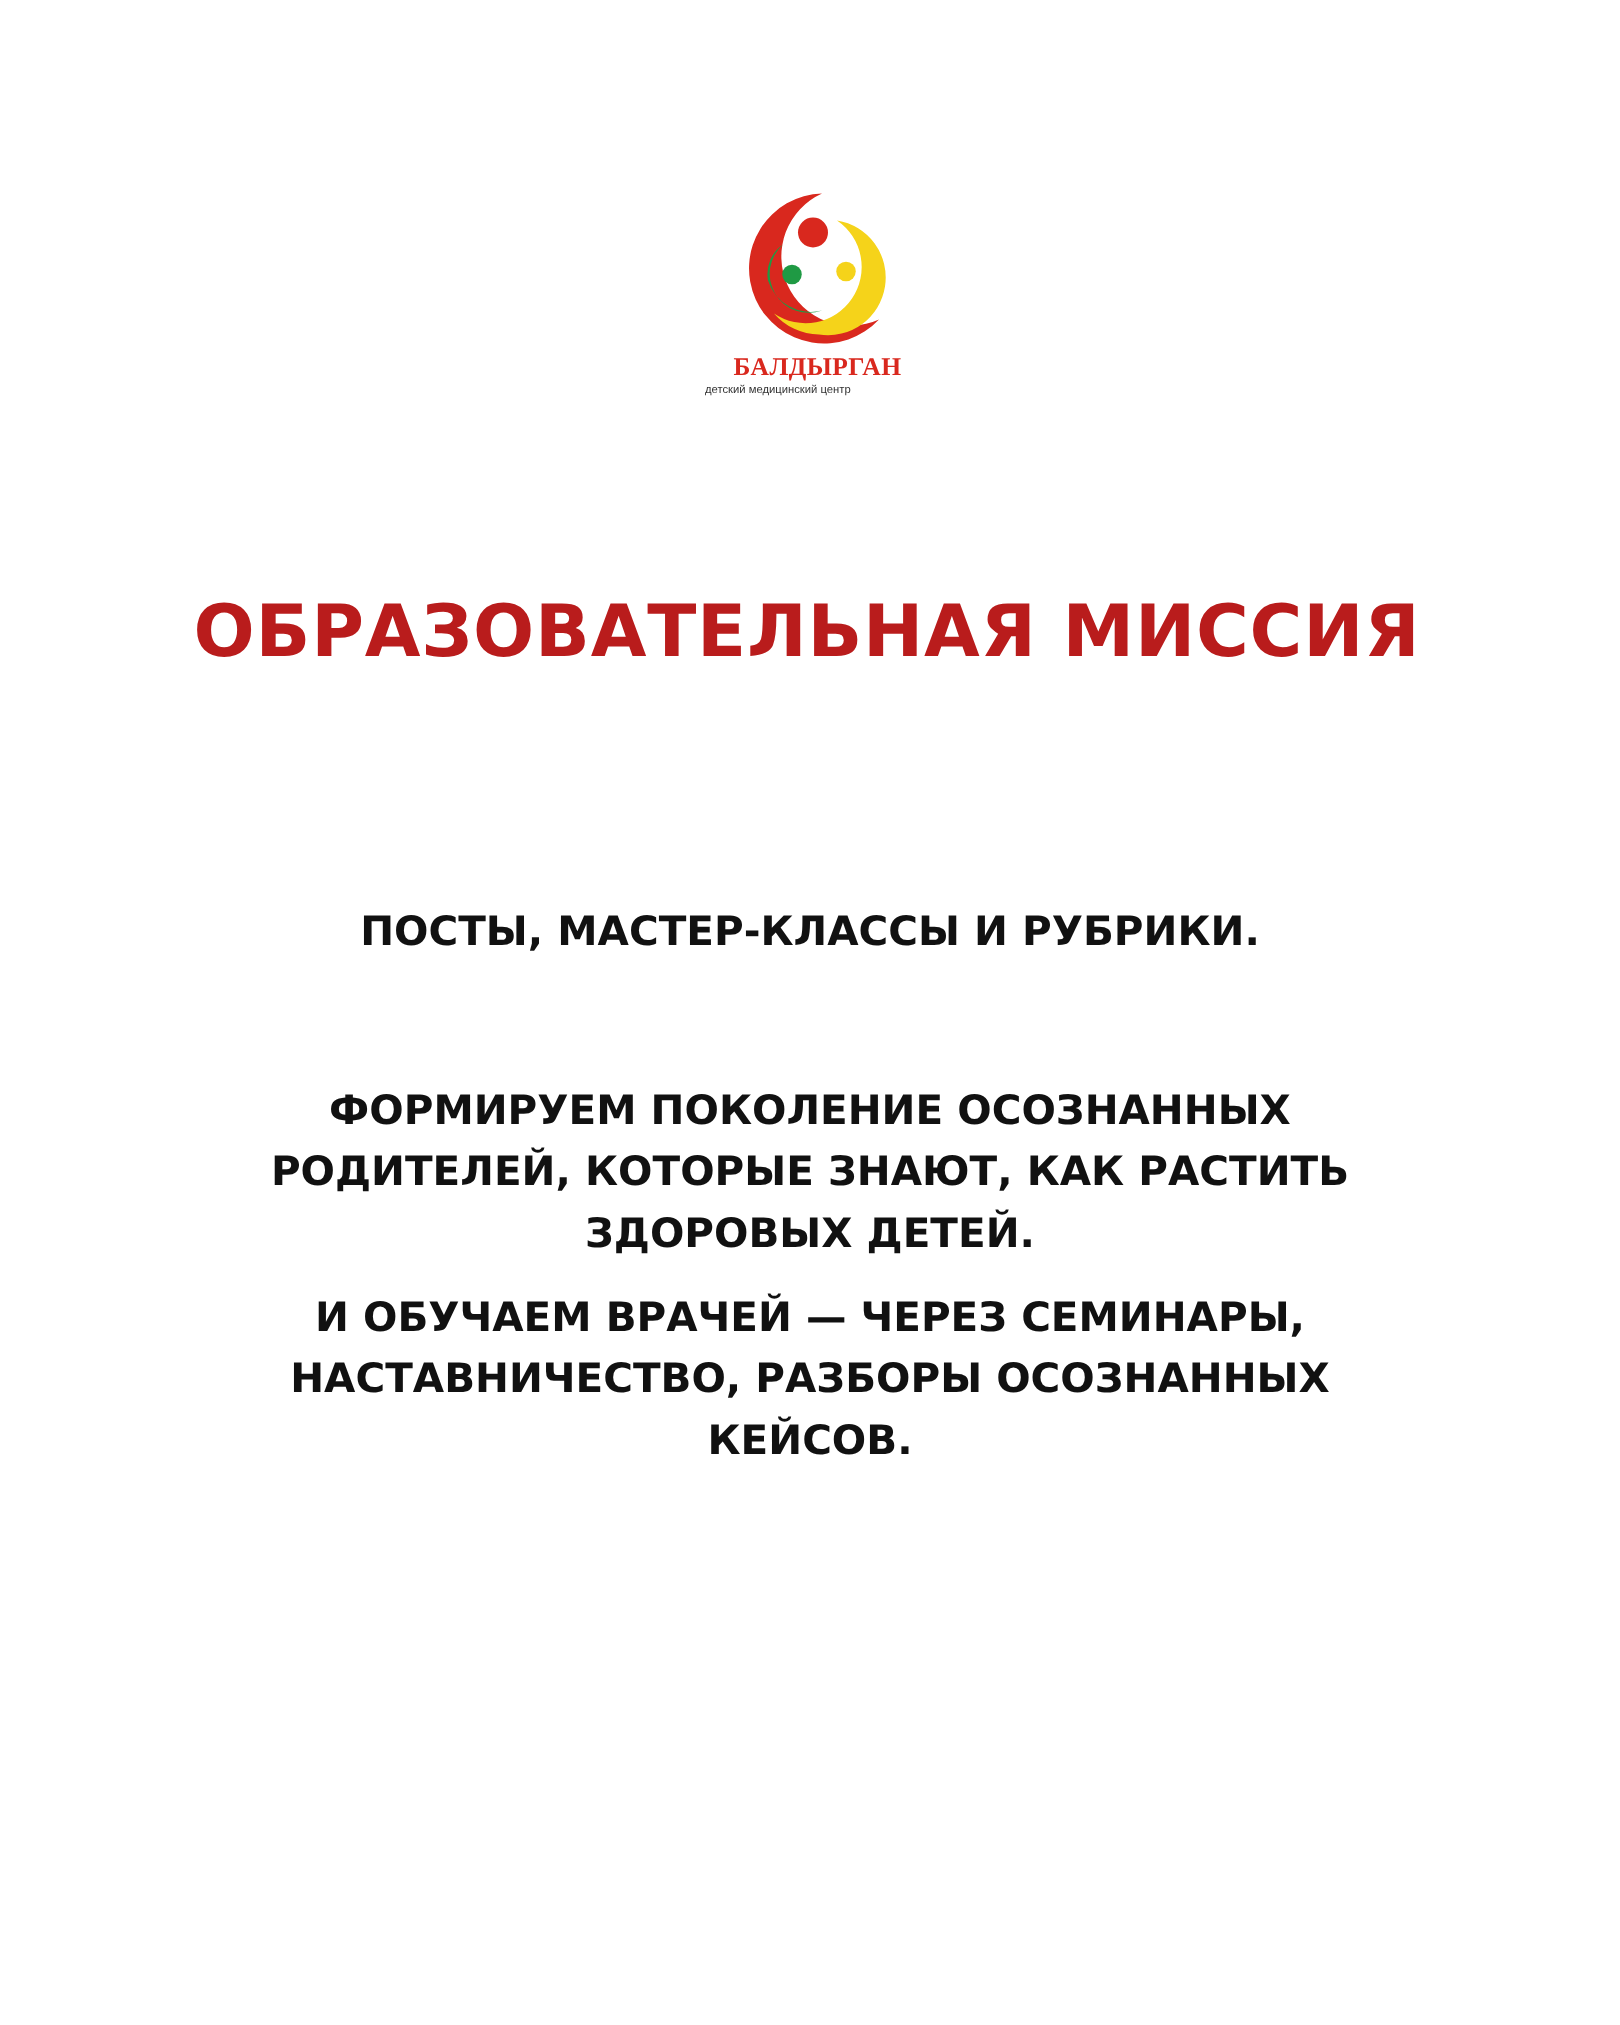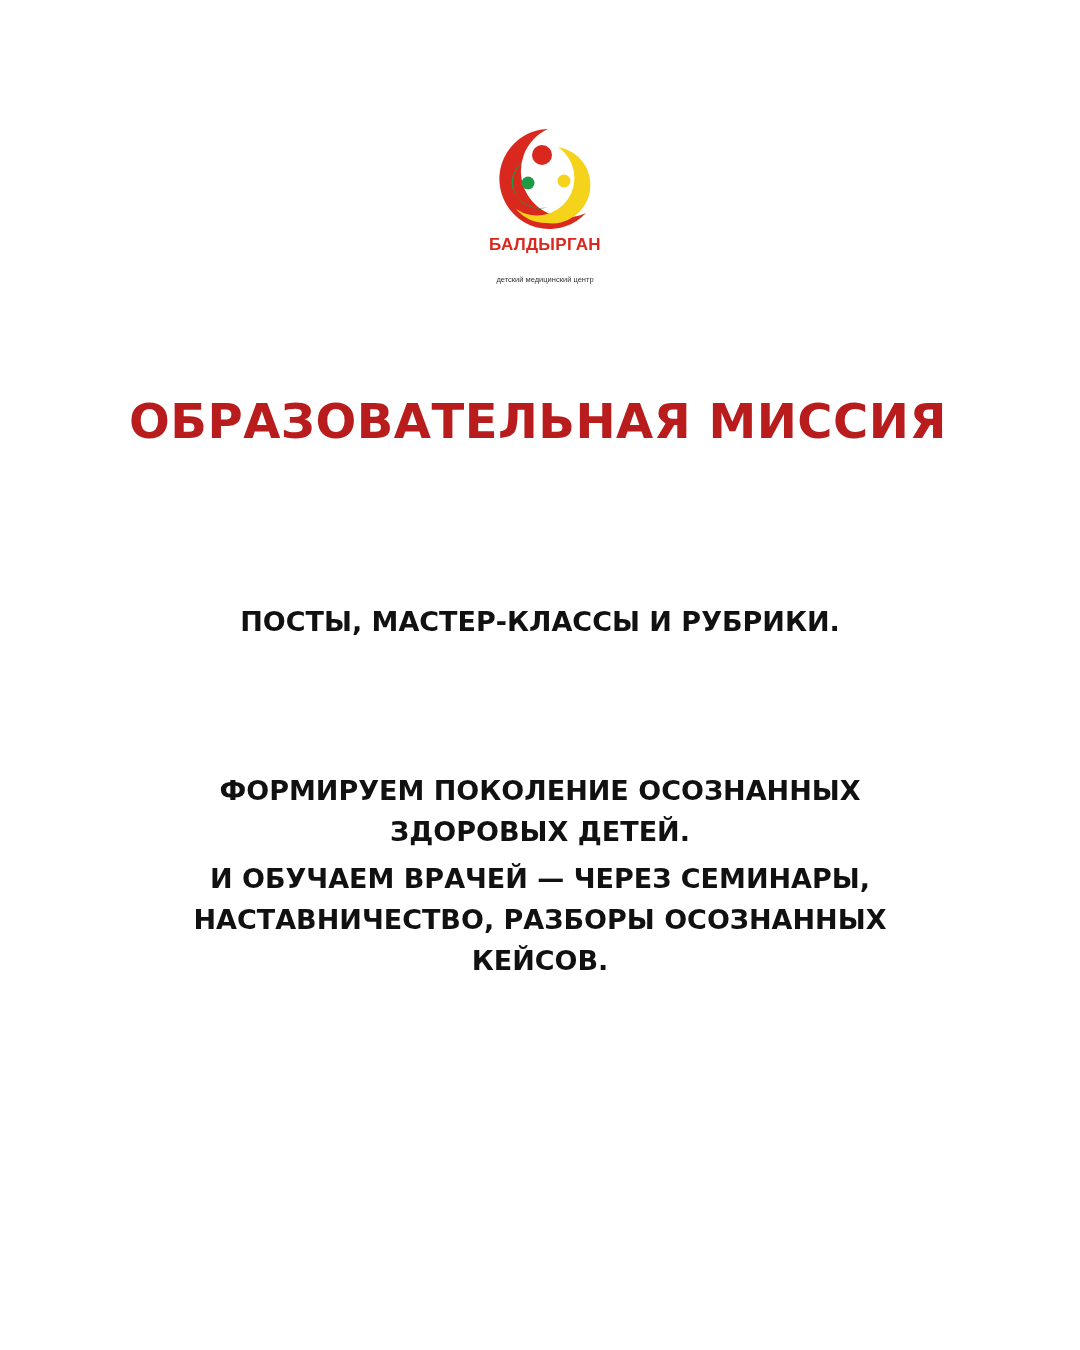--- a/index.html
+++ b/index.html
@@ -13,34 +13,32 @@
   .logo {
     position: absolute;
     left: 470px; top: 120px;
     width: 150px; height: 150px;
   }
   .logo svg { position: absolute; left: 16px; top: 5px; }
   .logo-name {
     position: absolute;
     left: 0; top: 115px; width: 150px;
     text-align: center;
-    font-family: Liberation Sans, sans-serif;
+    font-family: Liberation Serif, serif;
     font-weight: bold;
     font-size: 17px;
     letter-spacing: 0.3px;
     color: #d9281e;
   }
   .logo-sub {
     position: absolute;
     left: 0; top: 135px; width: 150px;
-    text-align: center;
     font-size: 7.5px;
     color: #333333;
     white-space: nowrap;
-    margin-top: 20px;
   }
   .title {
     position: absolute;
     left: 0; top: 393px; width: 1076px;
     text-align: center;
     font-family: "DejaVu Sans", sans-serif;
     font-weight: bold;
     font-size: 48px;
     color: #b91c1c;
     letter-spacing: 0.5px;
@@ -50,21 +48,21 @@
     left: 100px; width: 880px;
     text-align: center;
     font-family: "DejaVu Sans", sans-serif;
     font-weight: bold;
     font-size: 27px;
     line-height: 41px;
     color: #111111;
   }
   .paragraph div { white-space: nowrap; }
   .p1 { top: 601px; }
-  .p2 { top: 770px; }
+  .p2 { top: 720px; }
   .p3 { top: 858px; }
 </style>
 </head>
 <body>
 
 <div class="logo">
   <svg width="118" height="108" viewBox="0 0 118 108">
 
     <path d="M62,4 A50,50 0 1,0 100,88 A44,44 0 1,1 62,4 Z" fill="#d9281e"></path>
 
@@ -81,20 +79,21 @@
 </div>
 
 <div class="title">ОБРАЗОВАТЕЛЬНАЯ МИССИЯ</div>
 
 <div class="paragraph p1">
   <div>ПОСТЫ, МАСТЕР-КЛАССЫ И РУБРИКИ.</div>
 </div>
 
 <div class="paragraph p2">
   <div>ФОРМИРУЕМ ПОКОЛЕНИЕ ОСОЗНАННЫХ</div>
+  <div>РОДИТЕЛЕЙ, КОТОРЫЕ ЗНАЮТ, КАК РАСТИТЬ</div>
   <div>ЗДОРОВЫХ ДЕТЕЙ.</div>
 </div>
 
 <div class="paragraph p3">
   <div>И ОБУЧАЕМ ВРАЧЕЙ — ЧЕРЕЗ СЕМИНАРЫ,</div>
   <div>НАСТАВНИЧЕСТВО, РАЗБОРЫ ОСОЗНАННЫХ</div>
   <div>КЕЙСОВ.</div>
 </div>
 
 </body></html>

